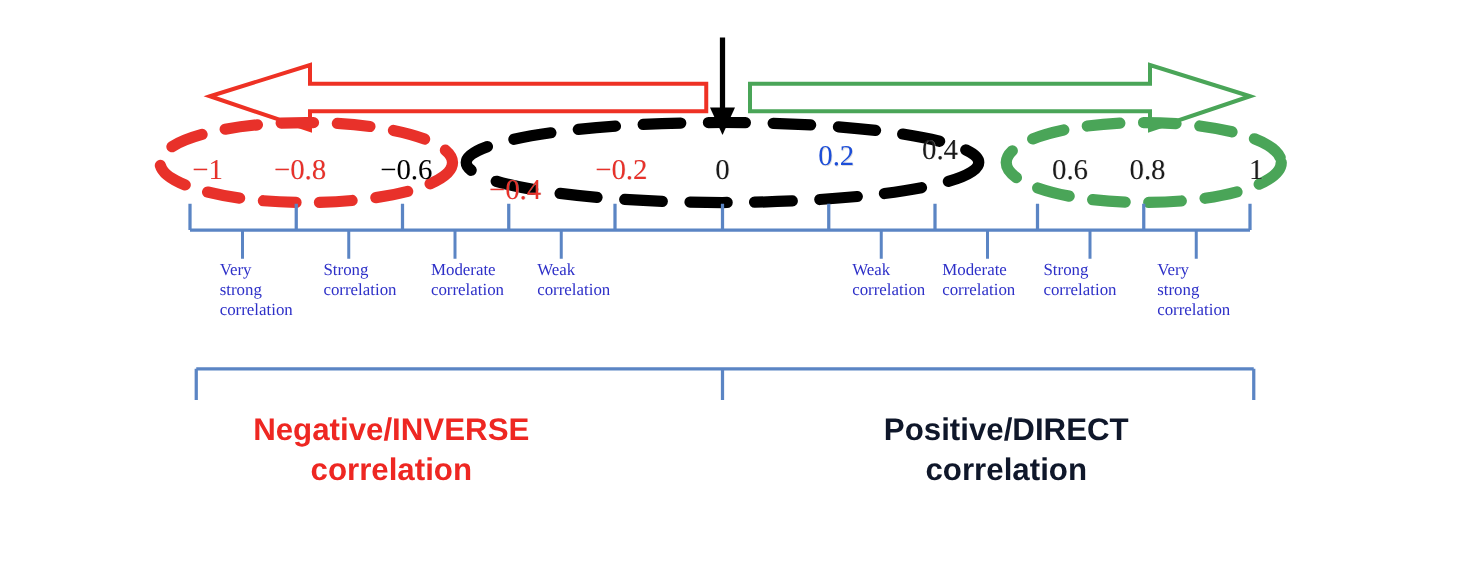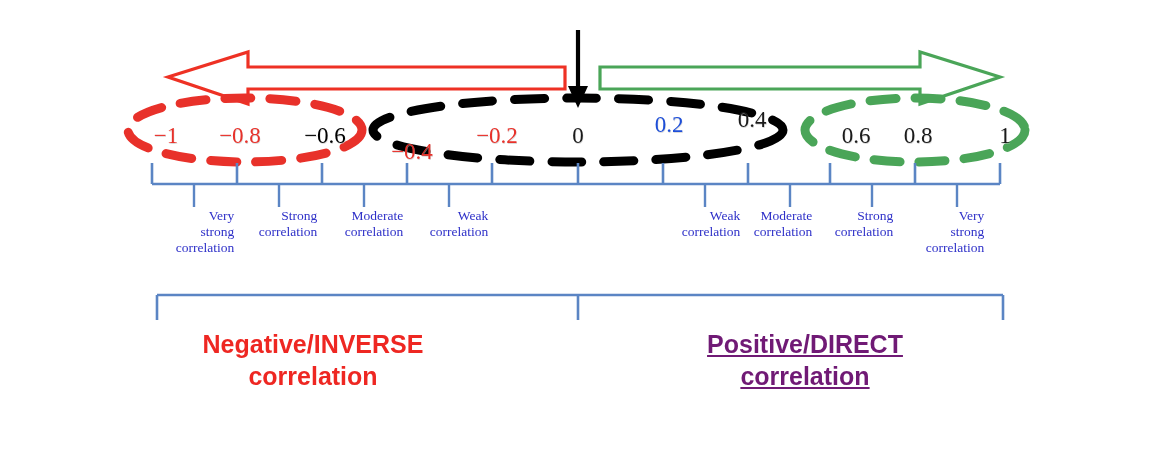--- a/index.html
+++ b/index.html
@@ -28,21 +28,21 @@
     white-space: nowrap;
     text-shadow: 0.5px 0.5px 0 rgba(190,190,190,0.55);
   }
 
   
   .tick-label {
     position: absolute;
     font-family: "Liberation Serif", serif;
     font-size: 13.5px;
     line-height: 1.18;
-    text-align: right;
+    text-align: left;
     transform: translateX(-50%);
     color: #2e30c8;
     white-space: nowrap;
   }
   .tick-label.black { color: #111111; }
 
   
   .summary {
     position: absolute;
     font-family: "Liberation Sans", sans-serif;
@@ -168,18 +168,18 @@
     <div>Very</div>
     <div>strong</div>
     <div>correlation</div>
   </div>
 
   <div class="summary" style="left:313px; top:328px; color:#ee2722;">
     <div>Negative/INVERSE</div>
     <div>correlation</div>
   </div>
 
-  <div class="summary" style="left:805px; top:328px; color:#701a75;text-decoration:underline;">
+  <div class="summary" style="left:805px; top:328px; color:#0f172a;">
     <div>Positive/DIRECT</div>
     <div>correlation</div>
   </div>
 
 </div>
 
 </body></html>

